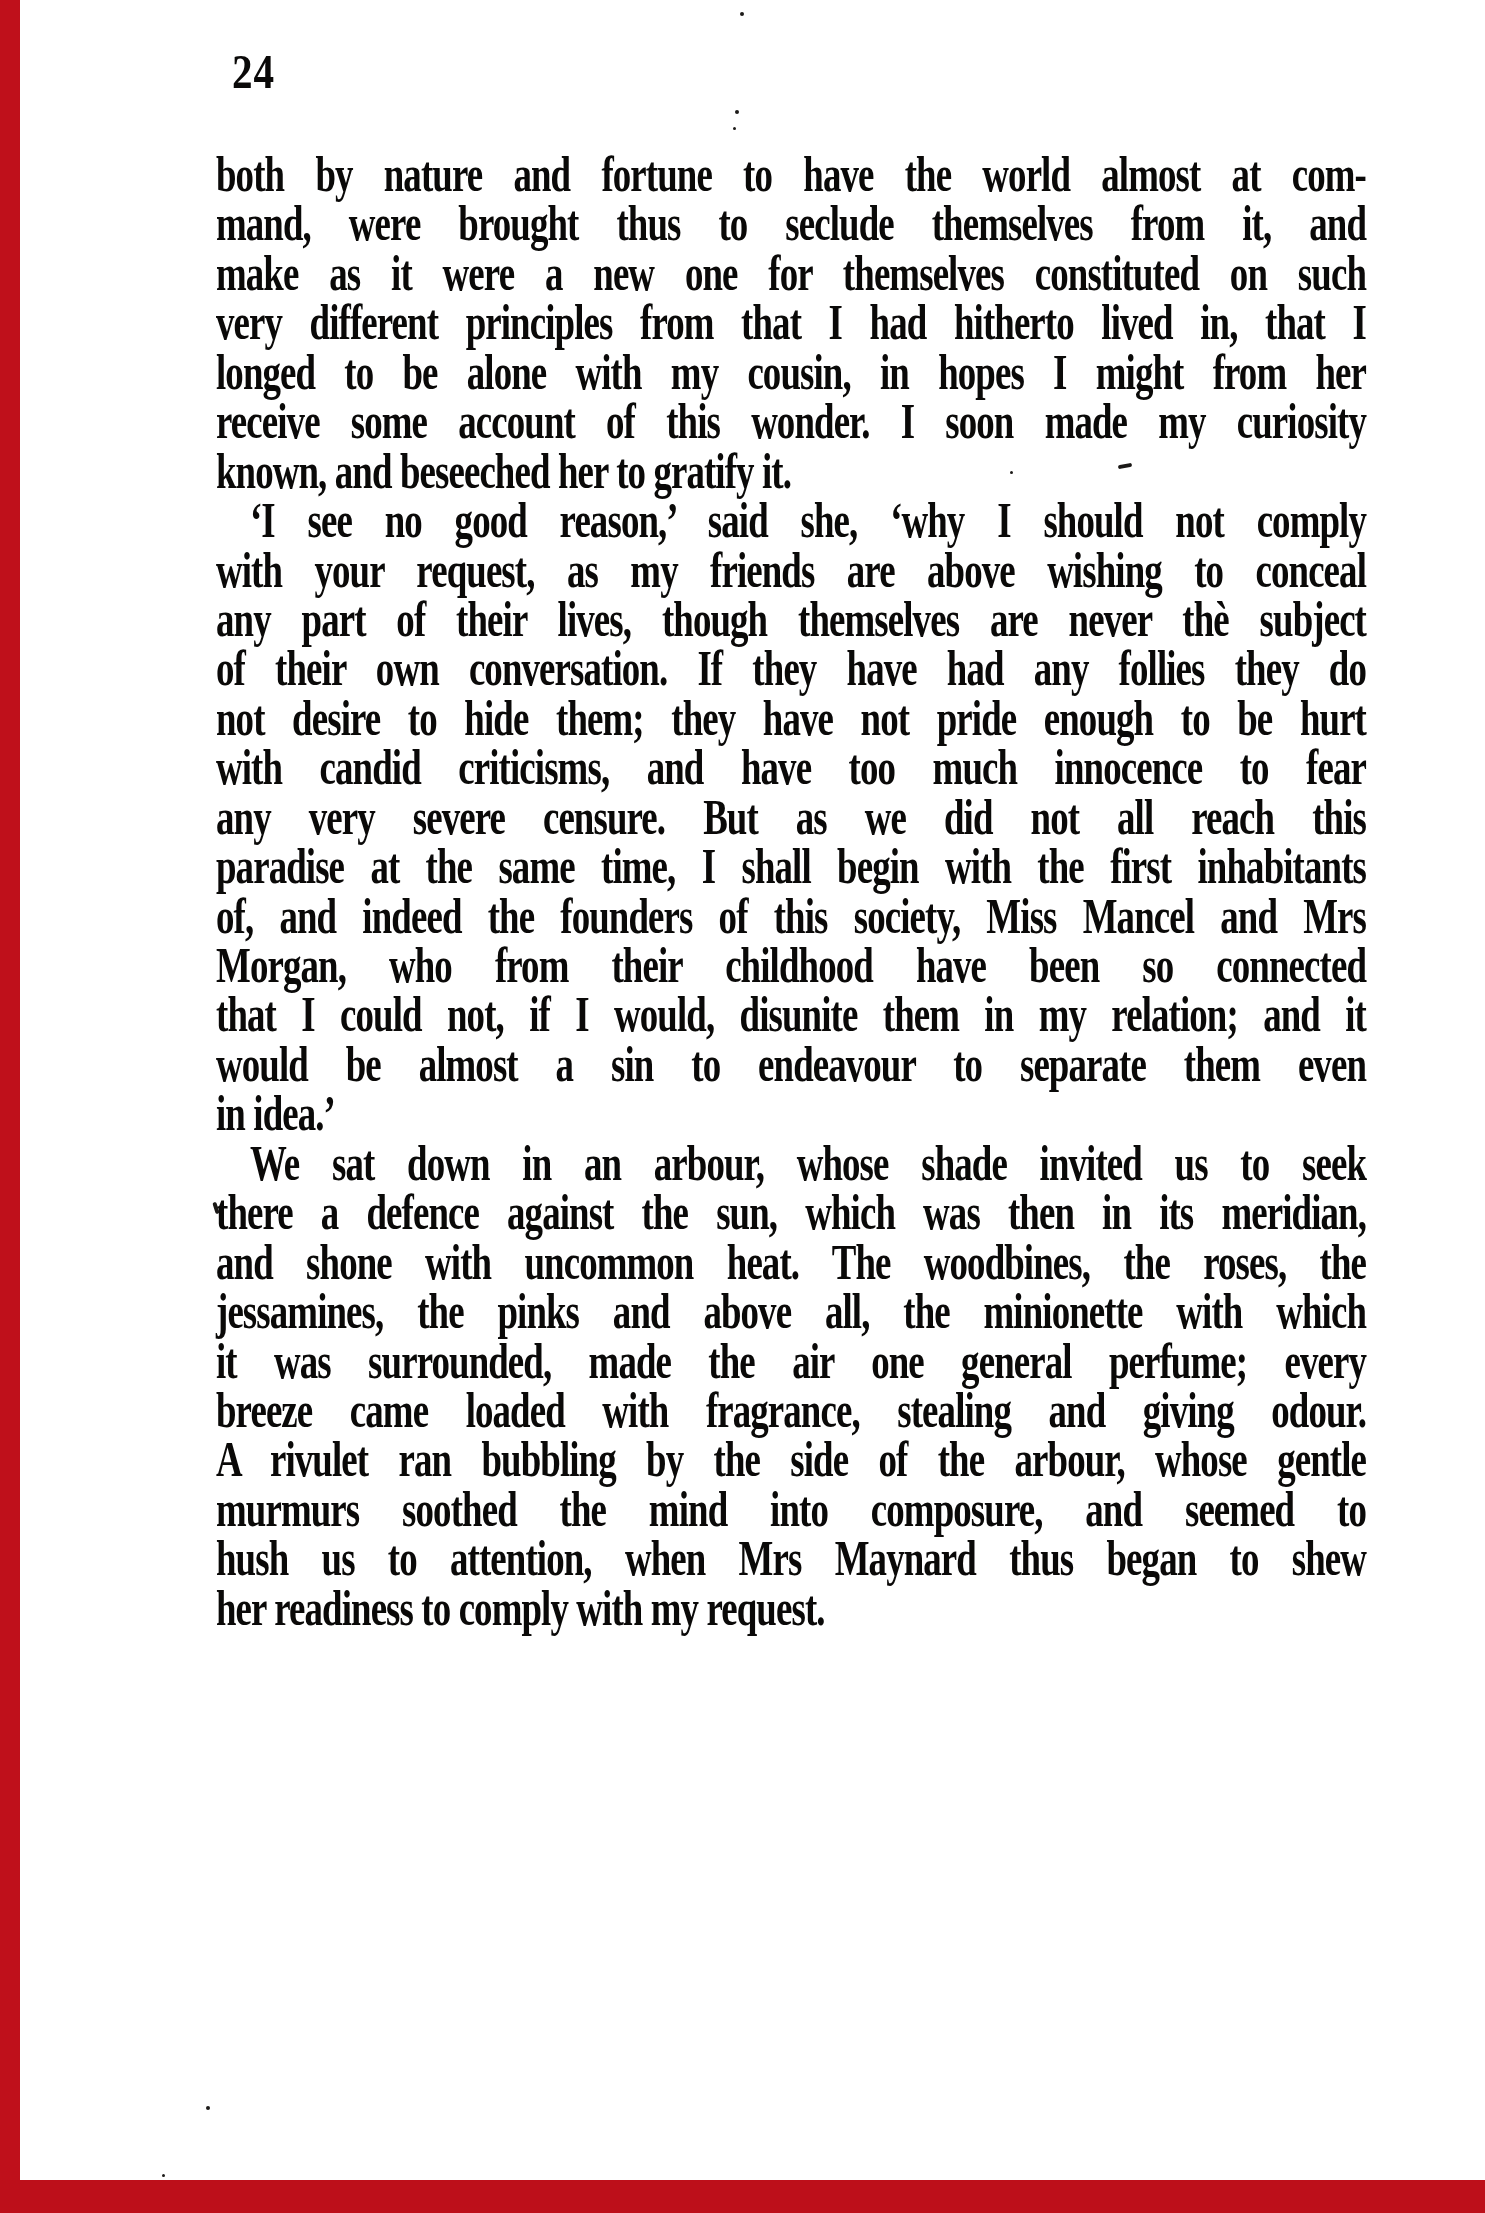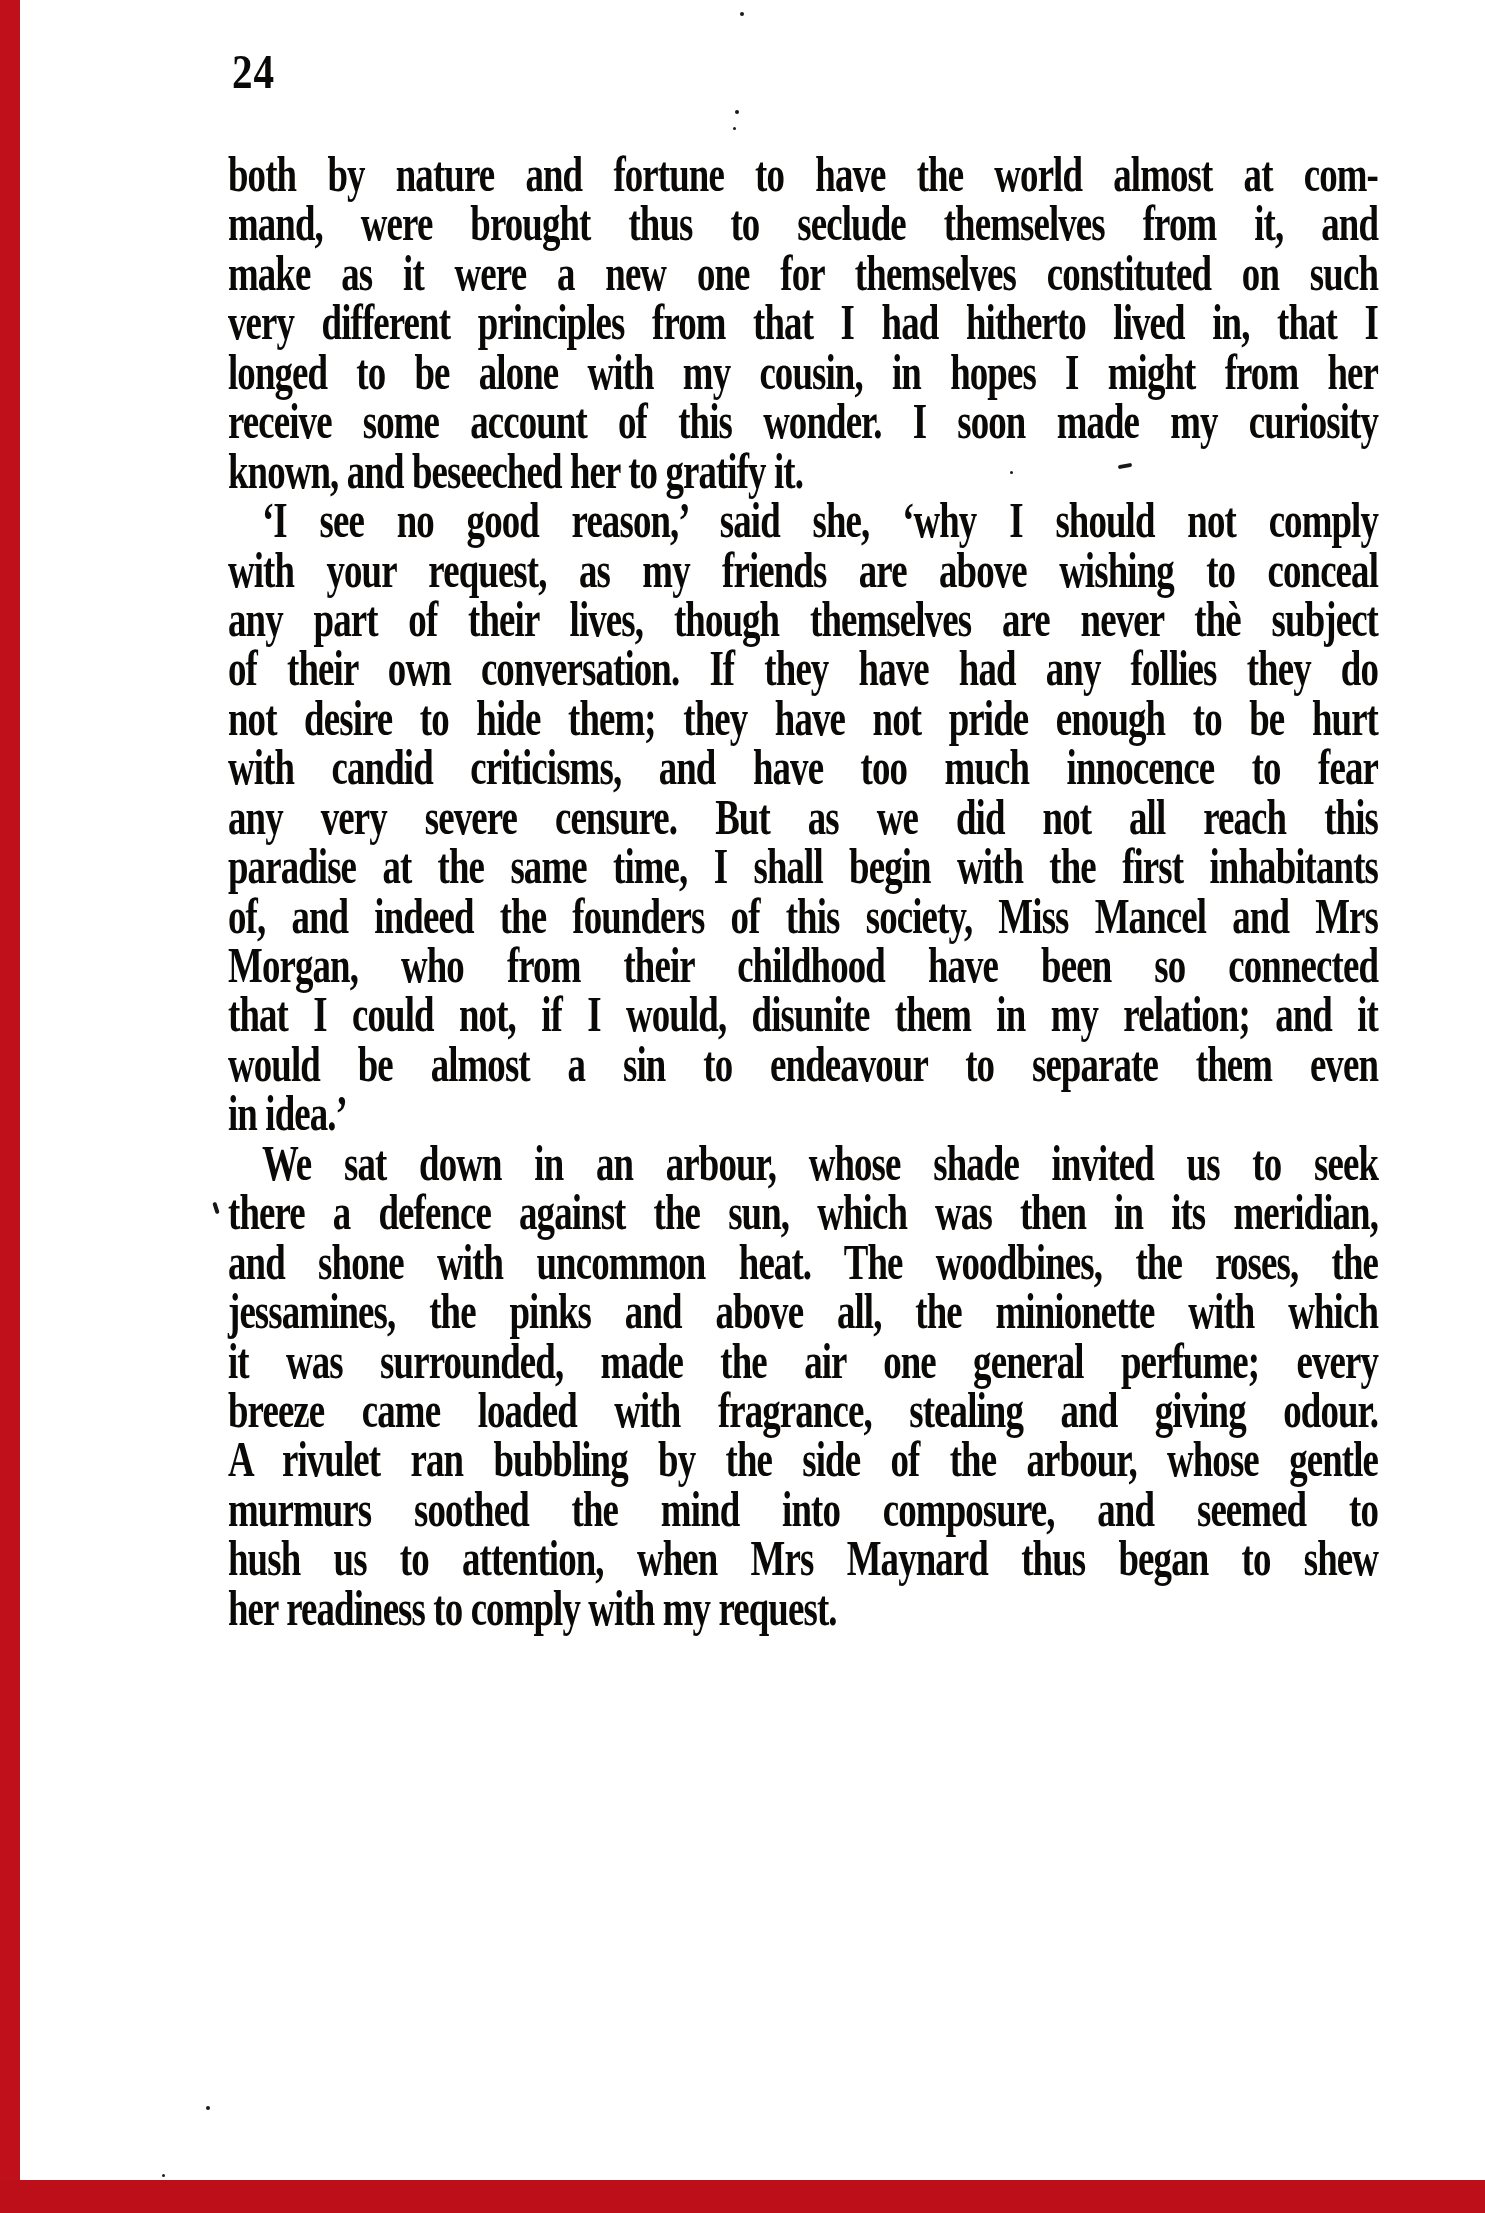--- a/index.html
+++ b/index.html
@@ -27,21 +27,21 @@
   .page-number {
     position: absolute; left: 232px; top: 47px;
     font-size: 49px; font-weight: 700; color: #0a0908;
     line-height: 1;
     transform: scaleX(0.84); transform-origin: 0 0;
     letter-spacing: 1px;
   }
 
   
   .text-block {
-    position: absolute; left: 228px; top: 150px;
+    position: absolute; left: 216px; top: 150px;
     width: 1150px;
   }
   .line {
     width: 1560px;
     transform: scaleX(0.73718); transform-origin: 0 0;
     font-size: 50px; font-weight: 700;
     line-height: 49.43px;
     color: #0a0908;
     letter-spacing: -1.2px;
     text-align: justify;

